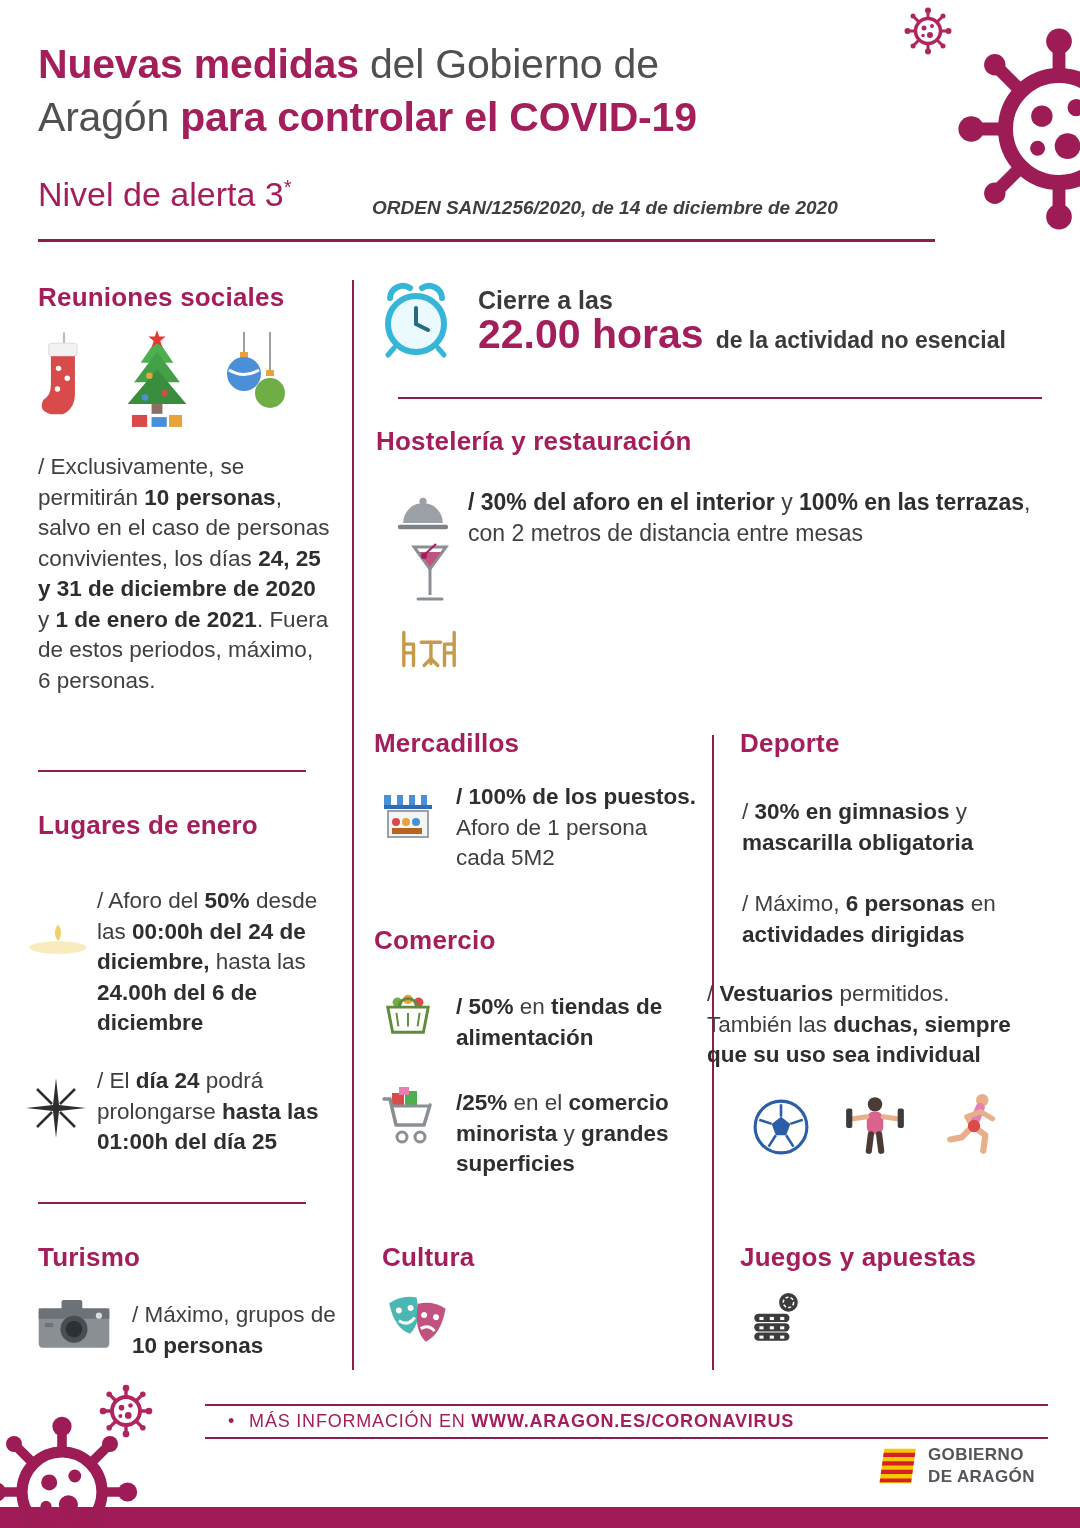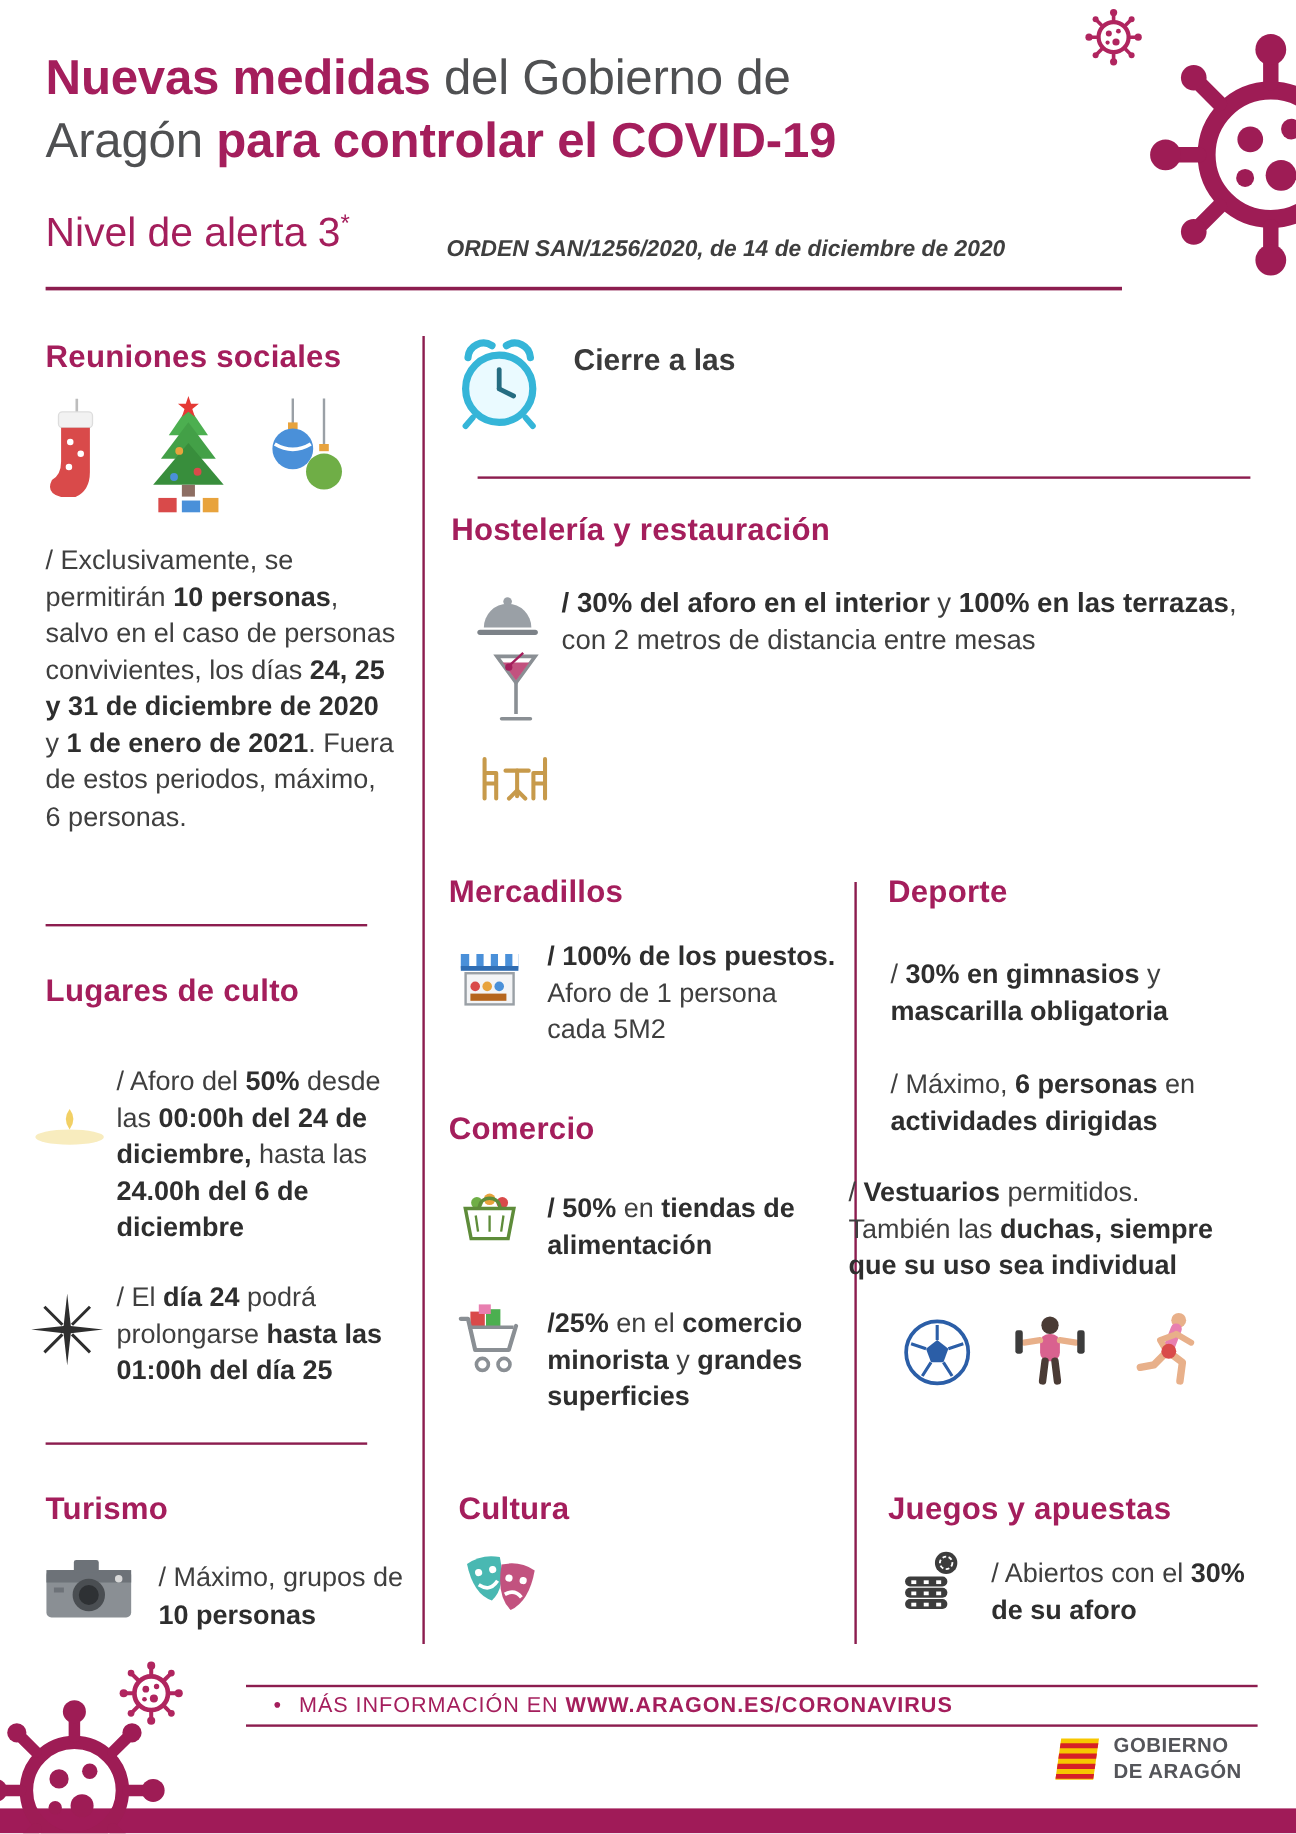--- a/index.html
+++ b/index.html
@@ -118,21 +118,21 @@
       <path d="M3 38 Q18 47 33 38" stroke="#ffffff" stroke-width="3" fill="none"></path>
       <rect x="40" y="38" width="8" height="6" fill="#e8a33d"></rect>
       <circle cx="44" cy="61" r="15" fill="#6fae46"></circle>
     </svg>
   </div>
 
   <div class="bt" style="left:38px;top:452px;width:292px;">/ Exclusivamente, se permitirán <b>10 personas</b>, salvo en el caso de personas convivientes, los días <b>24, 25 y 31 de diciembre de 2020</b> y <b>1 de enero de 2021</b>. Fuera de estos periodos, máximo, 6 personas.</div>
 
   <div class="rule" style="left:38px;top:770px;width:268px;height:2px;"></div>
 
-  <div class="h2" style="left:38px;top:810px;">Lugares de culto</div>
+  <div class="h2" style="left:38px;top:810px;">Lugares de enero</div>
 
   <svg class="ico" viewBox="0 0 60 34" style="left:26px;top:920px;width:64px;height:36px;">
     <ellipse cx="30" cy="26" rx="27" ry="6" fill="#f6e6a8" opacity="0.75"></ellipse>
     <path d="M30 4 Q36 12 30 20 Q24 12 30 4" fill="#f0c84a" opacity="0.85"></path>
   </svg>
   <div class="bt" style="left:97px;top:886px;width:245px;">/ Aforo del <b>50%</b> desde las <b>00:00h del 24 de diciembre,</b> hasta las <b>24.00h del 6 de diciembre</b></div>
 
   <svg class="ico" viewBox="0 0 64 64" style="left:24px;top:1076px;width:64px;height:64px;">
     <path d="M32 2 L35 29 L62 32 L35 35 L32 62 L29 35 L2 32 L29 29 Z" fill="#2e2e2e"></path>
     <path d="M13 13 L28 28 M51 13 L36 28 M13 51 L28 36 M51 51 L36 36" stroke="#2e2e2e" stroke-width="2.5"></path>
@@ -156,20 +156,23 @@
   <svg class="ico" viewBox="0 0 80 80" style="left:376px;top:280px;width:80px;height:80px;">
     <path d="M14 18 A13 13 0 0 1 34 8" fill="none" stroke="#35b5d8" stroke-width="6" stroke-linecap="round"></path>
     <path d="M66 18 A13 13 0 0 0 46 8" fill="none" stroke="#35b5d8" stroke-width="6" stroke-linecap="round"></path>
     <circle cx="40" cy="44" r="28" fill="#eafaff" stroke="#35b5d8" stroke-width="6"></circle>
     <line x1="40" y1="44" x2="40" y2="28" stroke="#256c81" stroke-width="4" stroke-linecap="round"></line>
     <line x1="40" y1="44" x2="52" y2="50" stroke="#256c81" stroke-width="4" stroke-linecap="round"></line>
     <line x1="18" y1="68" x2="12" y2="75" stroke="#35b5d8" stroke-width="5" stroke-linecap="round"></line>
     <line x1="62" y1="68" x2="68" y2="75" stroke="#35b5d8" stroke-width="5" stroke-linecap="round"></line>
   </svg>
   <div class="closure-intro" style="left:478px;top:286px;">Cierre a las</div>
+  <div class="closure-main" style="left:478px;top:311px;">
+    <span class="closure-time">22.00 horas</span><span class="closure-scope">de la actividad no esencial</span>
+  </div>
   <div class="rule" style="left:398px;top:397px;width:644px;height:2px;"></div>
 
   <div class="h2" style="left:376px;top:426px;">Hostelería y restauración</div>
 
   <svg class="ico" viewBox="0 0 60 50" style="left:396px;top:490px;width:54px;height:46px;">
     <path d="M8 36 A22 22 0 0 1 52 36 Z" fill="#9aa0a6"></path>
     <circle cx="30" cy="12" r="4" fill="#9aa0a6"></circle>
     <rect x="2" y="38" width="56" height="5" rx="2.5" fill="#7c8288"></rect>
   </svg>
   <div class="bt" style="left:468px;top:487px;width:580px;font-size:23px;"><b>/ 30% del aforo en el interior</b> y <b>100% en las terrazas</b>, con 2 metros de distancia entre mesas</div>
@@ -293,21 +296,20 @@
       <rect x="9" y="34" width="4" height="3"></rect>
         <rect x="19" y="34" width="4" height="3"></rect>
         <rect x="29" y="34" width="4" height="3"></rect>
       <rect x="9" y="25" width="4" height="3"></rect>
         <rect x="19" y="25" width="4" height="3"></rect>
         <rect x="29" y="25" width="4" height="3"></rect>
     </g>
     <circle cx="37" cy="11" r="9" fill="#3c3c3c"></circle>
     <circle cx="37" cy="11" r="5" fill="none" stroke="#ffffff" stroke-width="1.5" stroke-dasharray="3 2"></circle>
   </svg>
-  <div class="bt" style="left:826px;top:1296px;width:220px;">/ Abiertos con el <b>30% de su aforo</b></div>
 
   <div class="rule" style="left:205px;top:1404px;width:843px;height:2px;"></div>
   <div class="footer-info" style="left:228px;top:1411px;">
     <span>•</span><span style="margin-left:14px;">MÁS INFORMACIÓN EN </span><b>WWW.ARAGON.ES/CORONAVIRUS</b>
   </div>
   <div class="rule" style="left:205px;top:1437px;width:843px;height:2px;"></div>
 
   <div class="bottom-bar"></div>
 
   <svg class="ico" viewBox="0 0 100 100" style="left:98px;top:1383px;width:56px;height:56px;color:#b0255f;">

